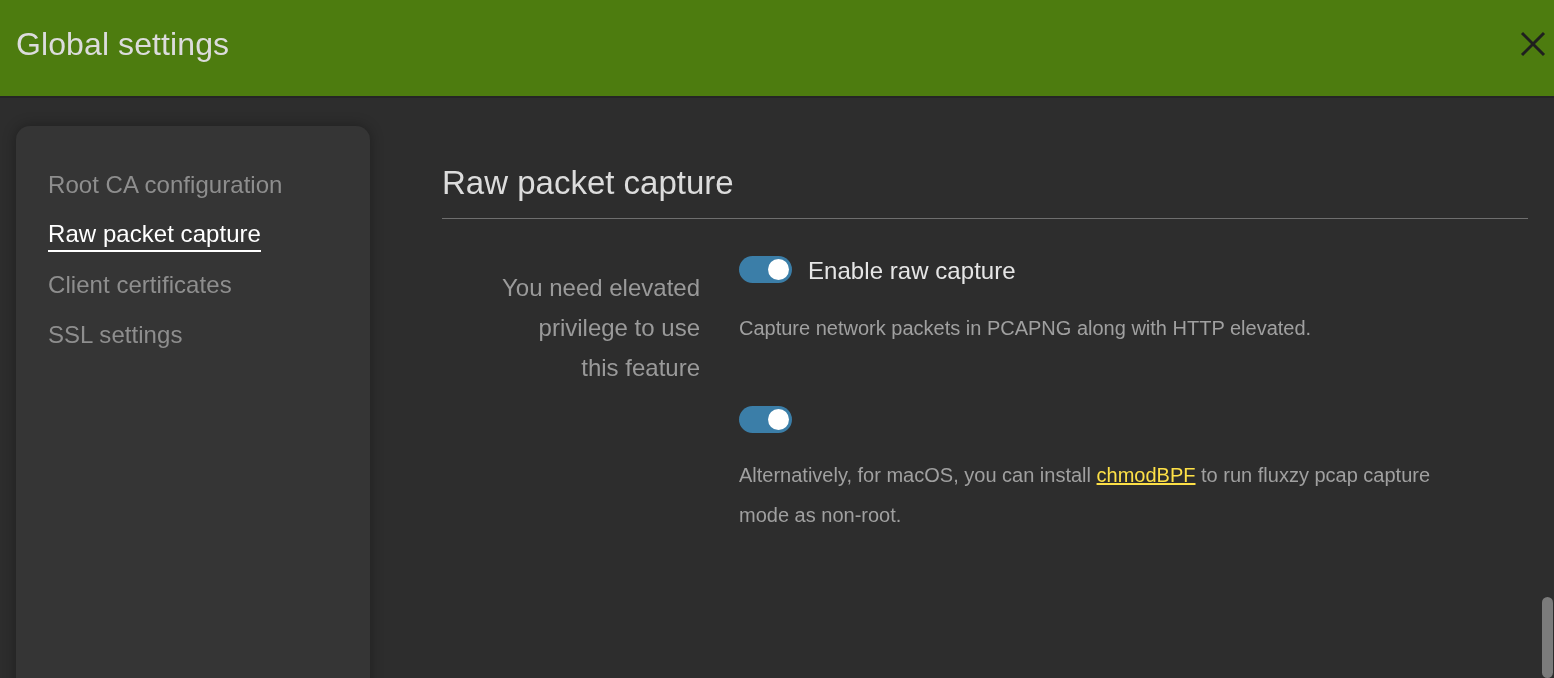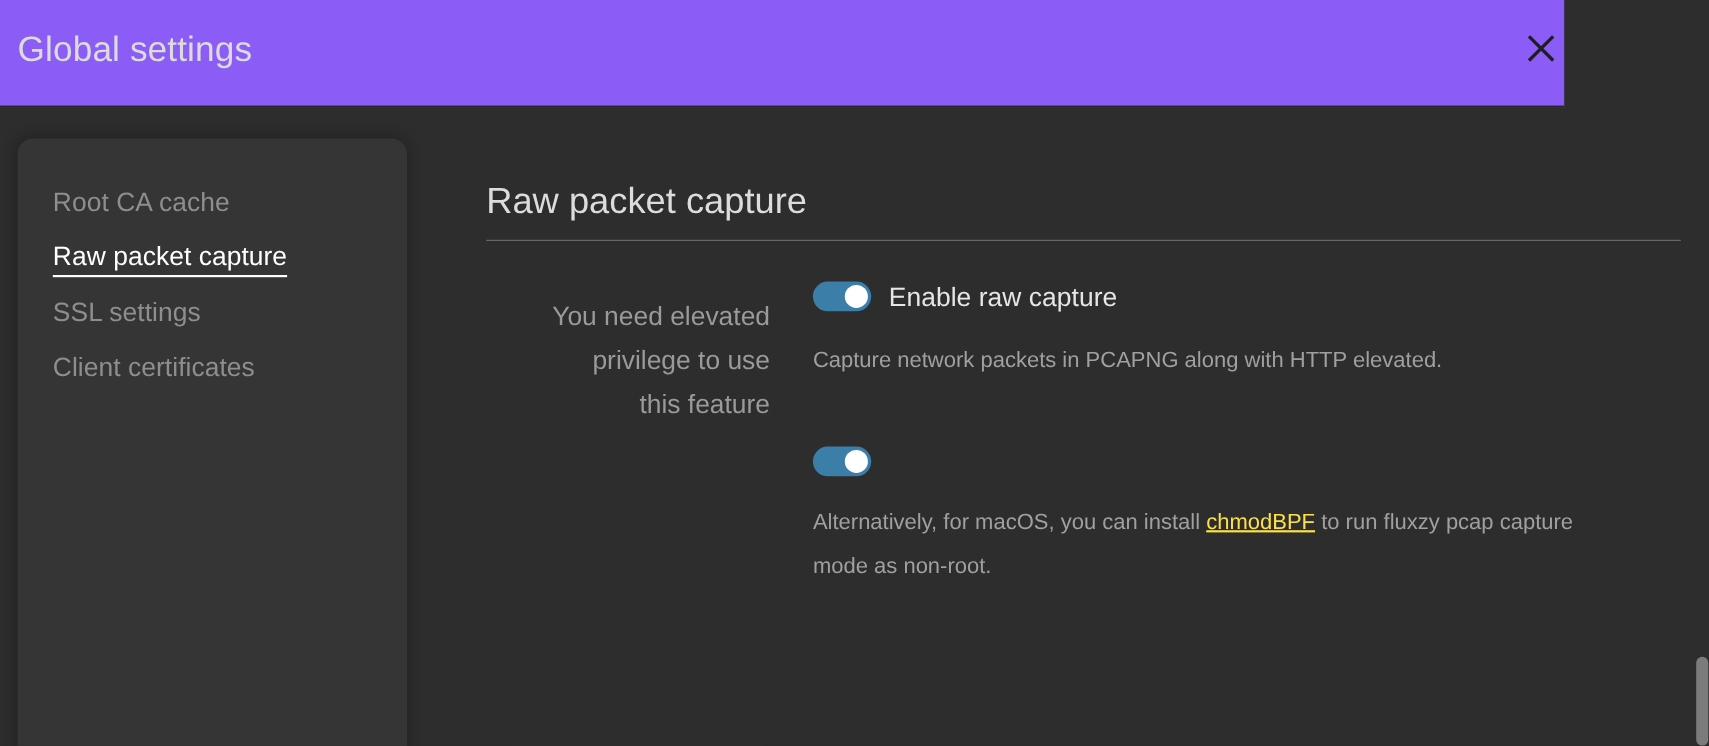--- a/index.html
+++ b/index.html
@@ -17,23 +17,23 @@
     position: relative;
     width: 1554px;
     height: 678px;
     background: #2d2d2d;
   }
 
   
   .header {
     position: absolute;
     left: 0; top: 0;
-    width: 1422px;
+    width: 1554px;
     height: 98px;
-    background: #8b5cf6;
+    background: #4d7c0f;
     border-bottom: 2px solid #252525;
   }
 
   .header-title {
     position: absolute;
     left: 16px;
     top: 23px;
     font-size: 32px;
     font-weight: 400;
     color: #dcdcdc;
@@ -210,30 +210,30 @@
     <div class="close-button">
       <svg width="30" height="30" viewBox="0 0 30 30" aria-hidden="true">
         <line x1="4" y1="4" x2="26" y2="26" stroke="#1f1f1f" stroke-width="3"></line>
         <line x1="26" y1="4" x2="4" y2="26" stroke="#1f1f1f" stroke-width="3"></line>
       </svg>
     </div>
   </div>
 
   <div class="sidebar">
     <div class="nav-item">
-      <span class="nav-label">Root CA cache</span>
+      <span class="nav-label">Root CA configuration</span>
     </div>
     <div class="nav-item active">
       <span class="nav-label">Raw packet capture</span>
     </div>
     <div class="nav-item">
+      <span class="nav-label">Client certificates</span>
+    </div>
+    <div class="nav-item">
       <span class="nav-label">SSL settings</span>
-    </div>
-    <div class="nav-item">
-      <span class="nav-label">Client certificates</span>
     </div>
   </div>
 
   <div class="content">
 
     <div class="section-title">Raw packet capture</div>
 
     <div class="hint">You need elevated privilege to use this feature</div>
 
     <div class="settings">

